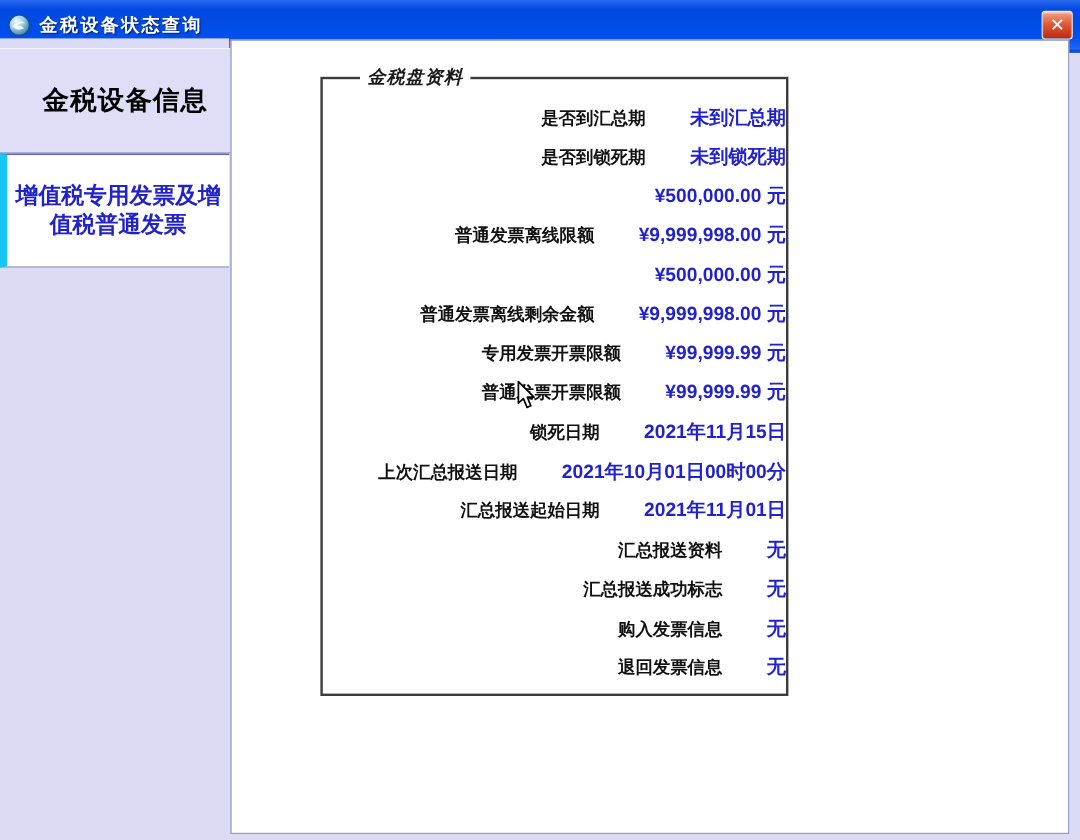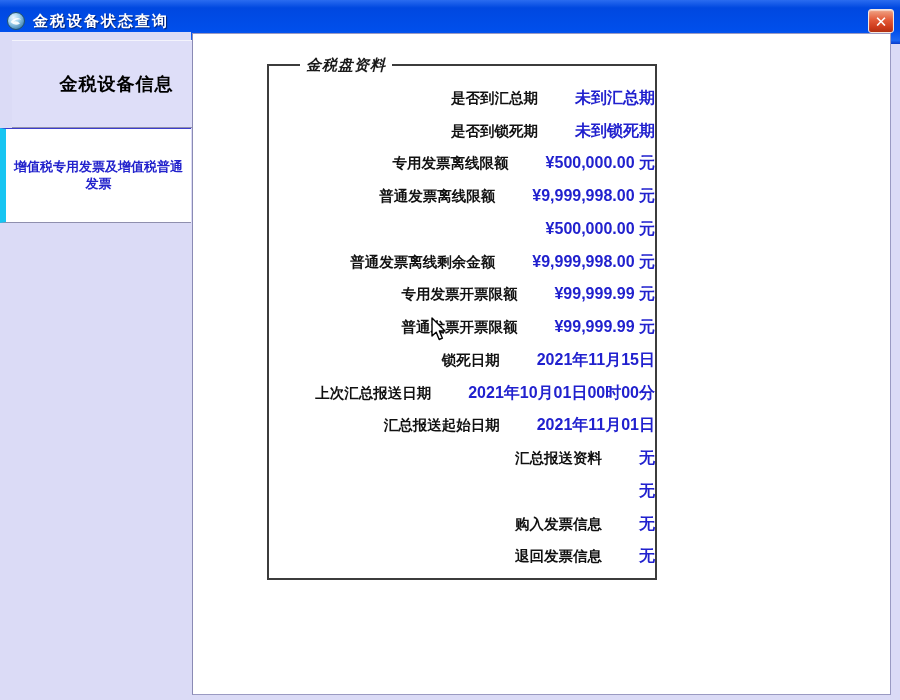--- a/index.html
+++ b/index.html
@@ -51,32 +51,31 @@
   .side-item {
     display: flex; align-items: center; justify-content: center;
     text-align: center; cursor: pointer;
   }
   .side-item-1 {
     position: absolute; left: 0; top: 8px;
     width: 209px; height: 88px;
     background: #dedef8;
     border-top: 1px solid #f4f4fc;
     border-bottom: 1px solid #8f8fae;
-    color: #000000; font-size: 18px; font-weight: bold;
+    color: #000000; font-size: 22px; font-weight: bold;
     letter-spacing: 1px;
-    margin-left: 12px;
   }
   .side-item-2 {
     position: absolute; left: 0; top: 96px;
     width: 191px; height: 95px;
     background: #ffffff;
     border-top: 1px solid #3c3ccc;
     border-bottom: 1px solid #8f8fae;
     border-left: 6px solid #17c5f2;
-    color: #2222cc; font-size: 13px; font-weight: bold;
+    color: #2222cc; font-size: 19px; font-weight: bold;
     line-height: 1.25; padding: 0 4px;
   }
   
   .main-panel {
     position: absolute; left: 192px; top: 33px;
     width: 699px; height: 662px;
     background: #ffffff;
     border: 1px solid #9a9ac2;
     border-left: 1px solid #8a8ab4;
   }
@@ -157,21 +156,20 @@
       <div class="rows" id="rows">
           <div class="info-row">
             <span class="field-label">是否到汇总期</span>
             <span class="field-value">未到汇总期</span>
           </div>
           <div class="info-row">
             <span class="field-label">是否到锁死期</span>
             <span class="field-value">未到锁死期</span>
           </div>
           <div class="info-row">
-            <span class="field-label">专用发票离线限额</span>
             <span class="field-value">¥500,000.00 元</span>
           </div>
           <div class="info-row">
             <span class="field-label">普通发票离线限额</span>
             <span class="field-value">¥9,999,998.00 元</span>
           </div>
           <div class="info-row">
             <span class="field-value">¥500,000.00 元</span>
           </div>
           <div class="info-row">
@@ -196,20 +194,21 @@
           </div>
           <div class="info-row">
             <span class="field-label">汇总报送起始日期</span>
             <span class="field-value">2021年11月01日</span>
           </div>
           <div class="info-row">
             <span class="field-label">汇总报送资料</span>
             <span class="field-value">无</span>
           </div>
           <div class="info-row">
+            <span class="field-label">汇总报送成功标志</span>
             <span class="field-value">无</span>
           </div>
           <div class="info-row">
             <span class="field-label">购入发票信息</span>
             <span class="field-value">无</span>
           </div>
           <div class="info-row">
             <span class="field-label">退回发票信息</span>
             <span class="field-value">无</span>
           </div>

